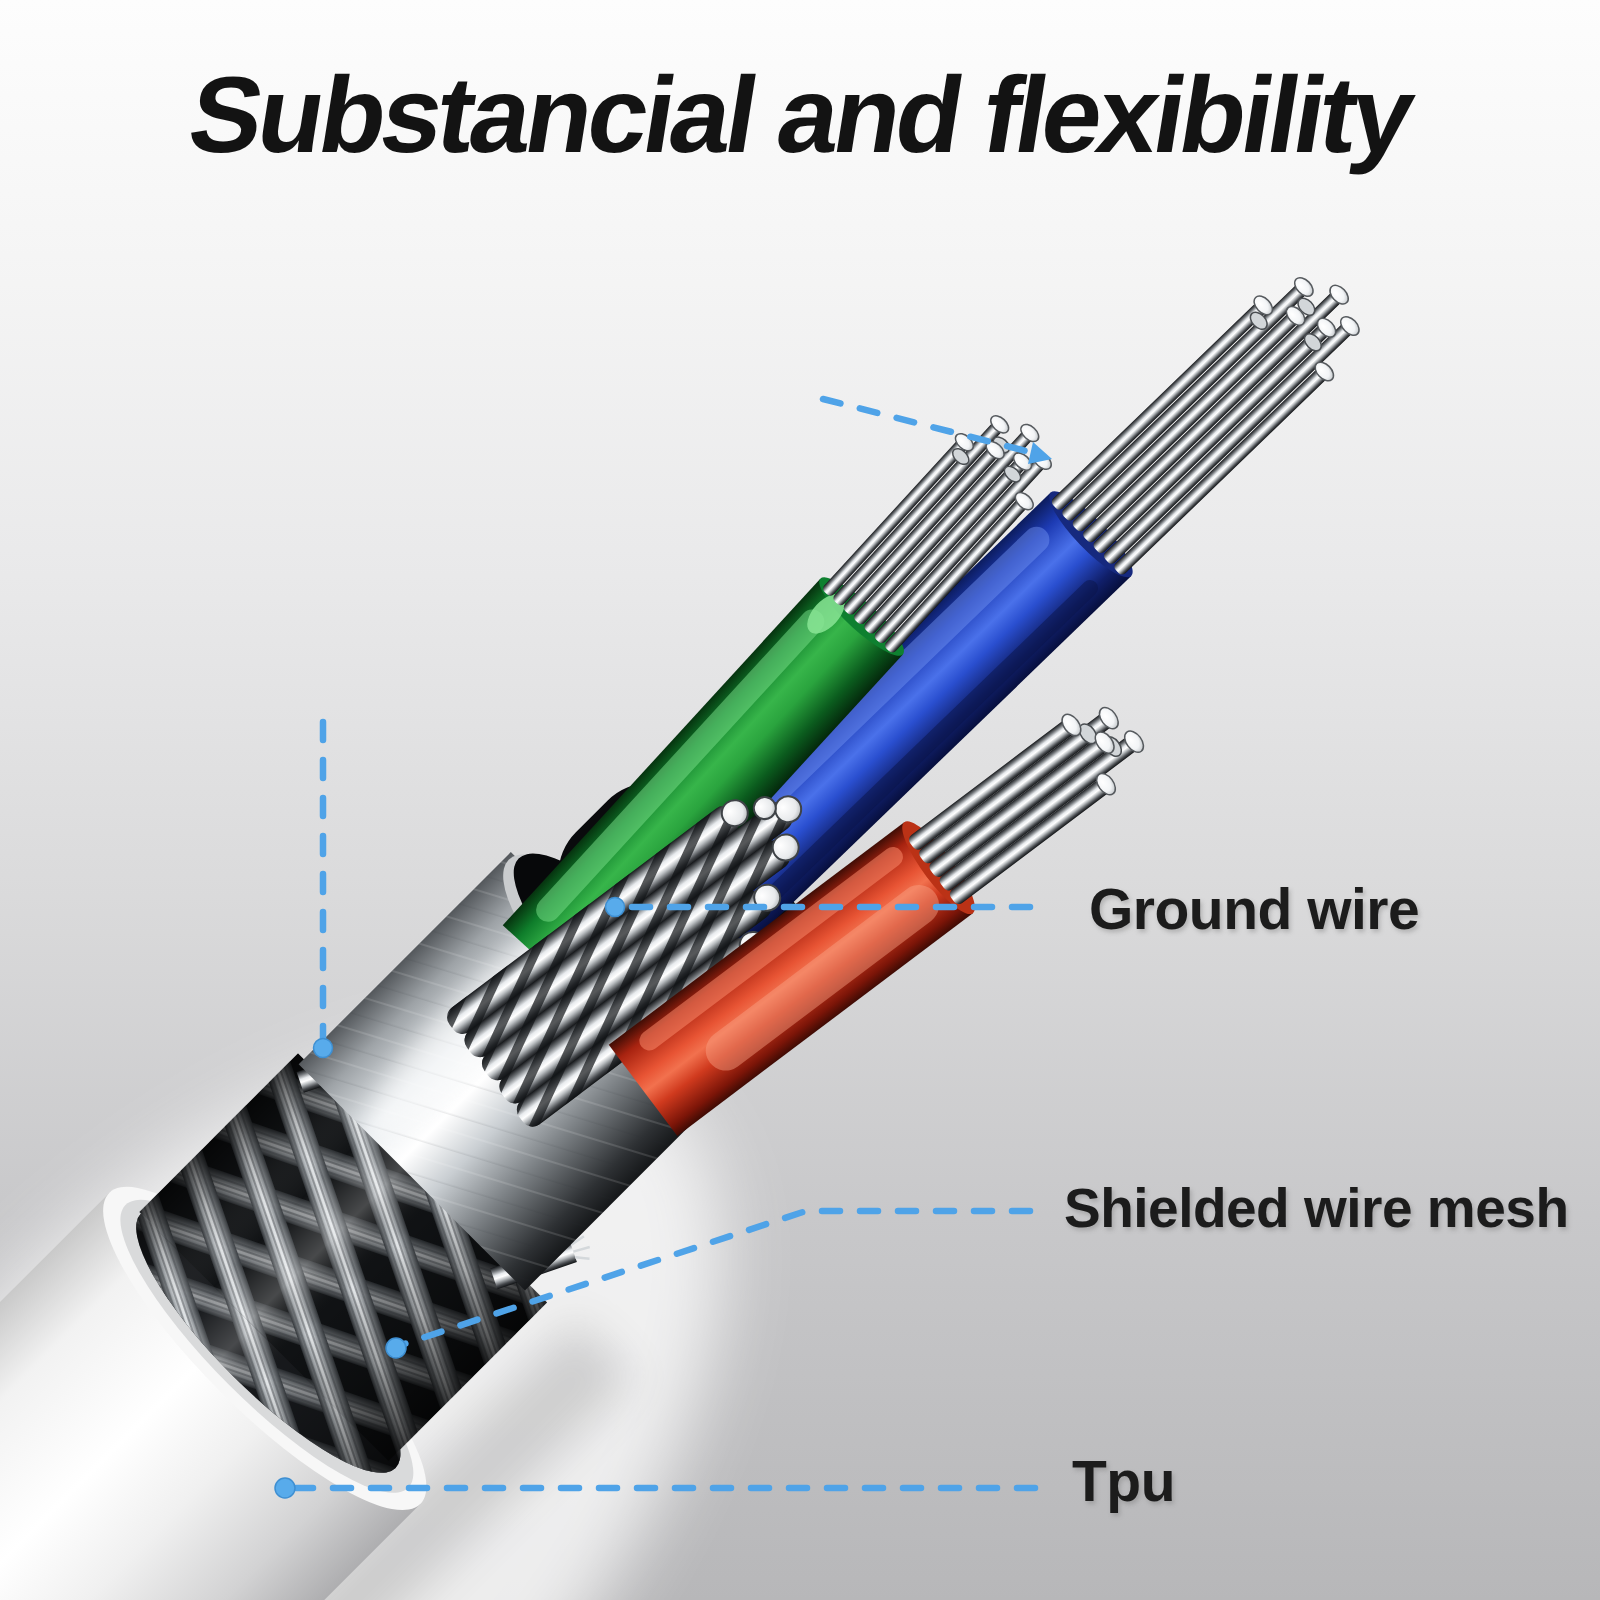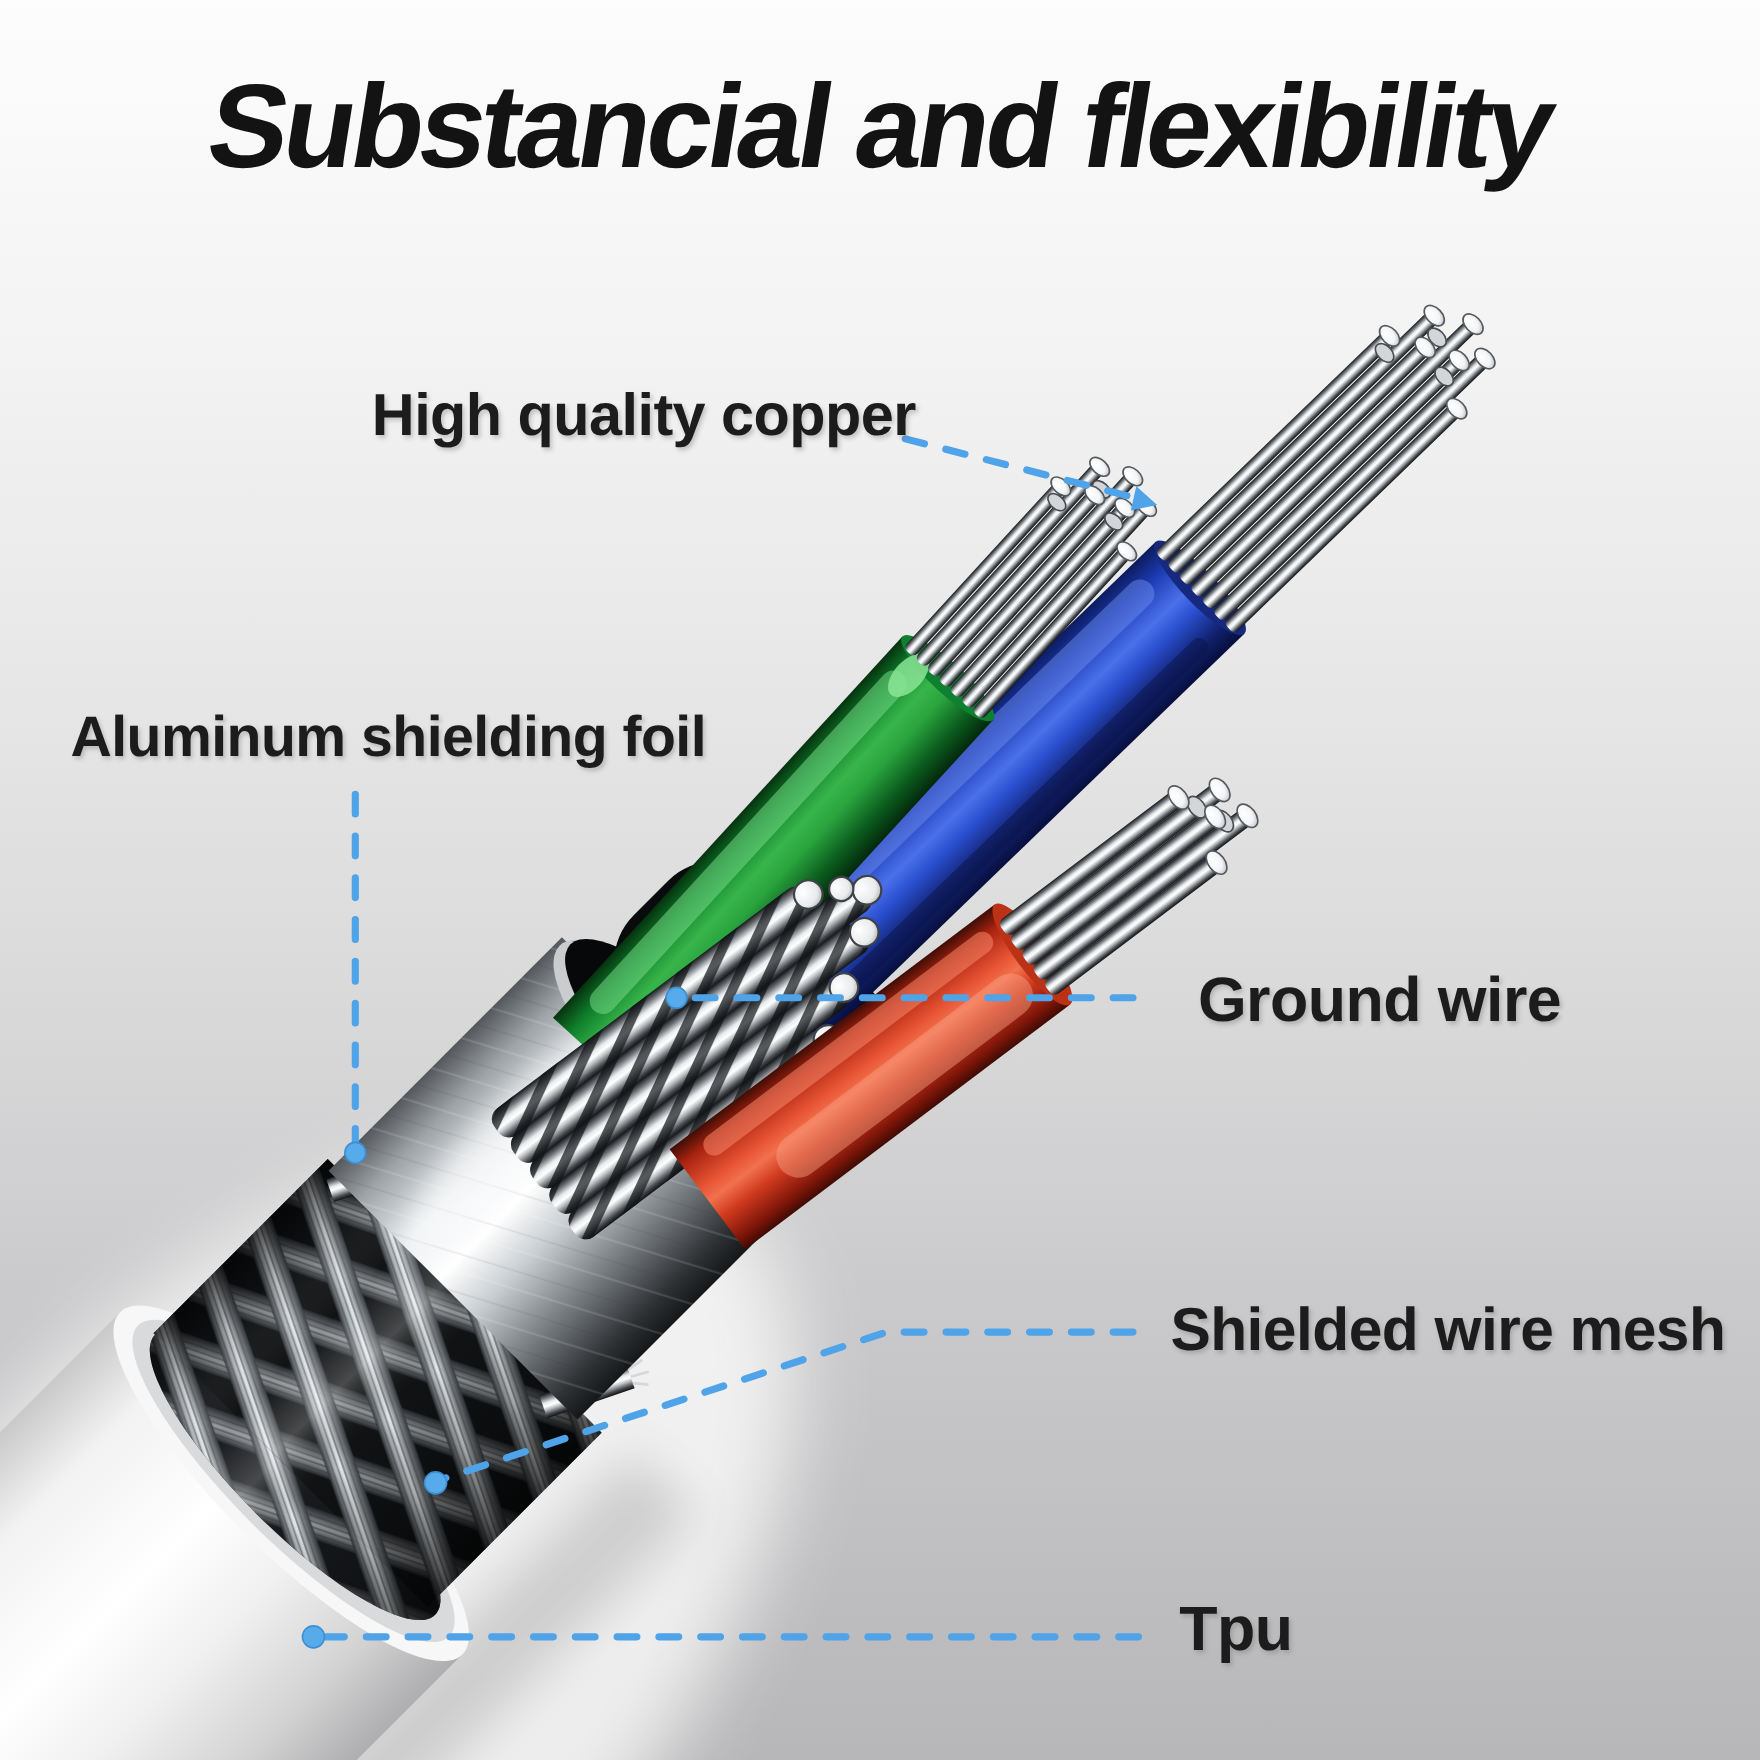--- a/index.html
+++ b/index.html
@@ -335,18 +335,16 @@
       </g>
       <g>
         <path class="lead" d="M1035,1488 L296,1488"></path>
         <circle class="ldot" cx="285" cy="1488" r="10"></circle>
       </g>
     </g>
   </svg>
 
   <div class="title">Substancial and flexibility</div>
 
-  <div class="lbl" id="lbl-copper">High quality copper</div>
-  <div class="lbl" id="lbl-foil">Aluminum shielding foil</div>
   <div class="lbl" id="lbl-ground">Ground wire</div>
   <div class="lbl" id="lbl-mesh">Shielded wire mesh</div>
   <div class="lbl" id="lbl-tpu">Tpu</div>
 </div>
 
 </body></html>

